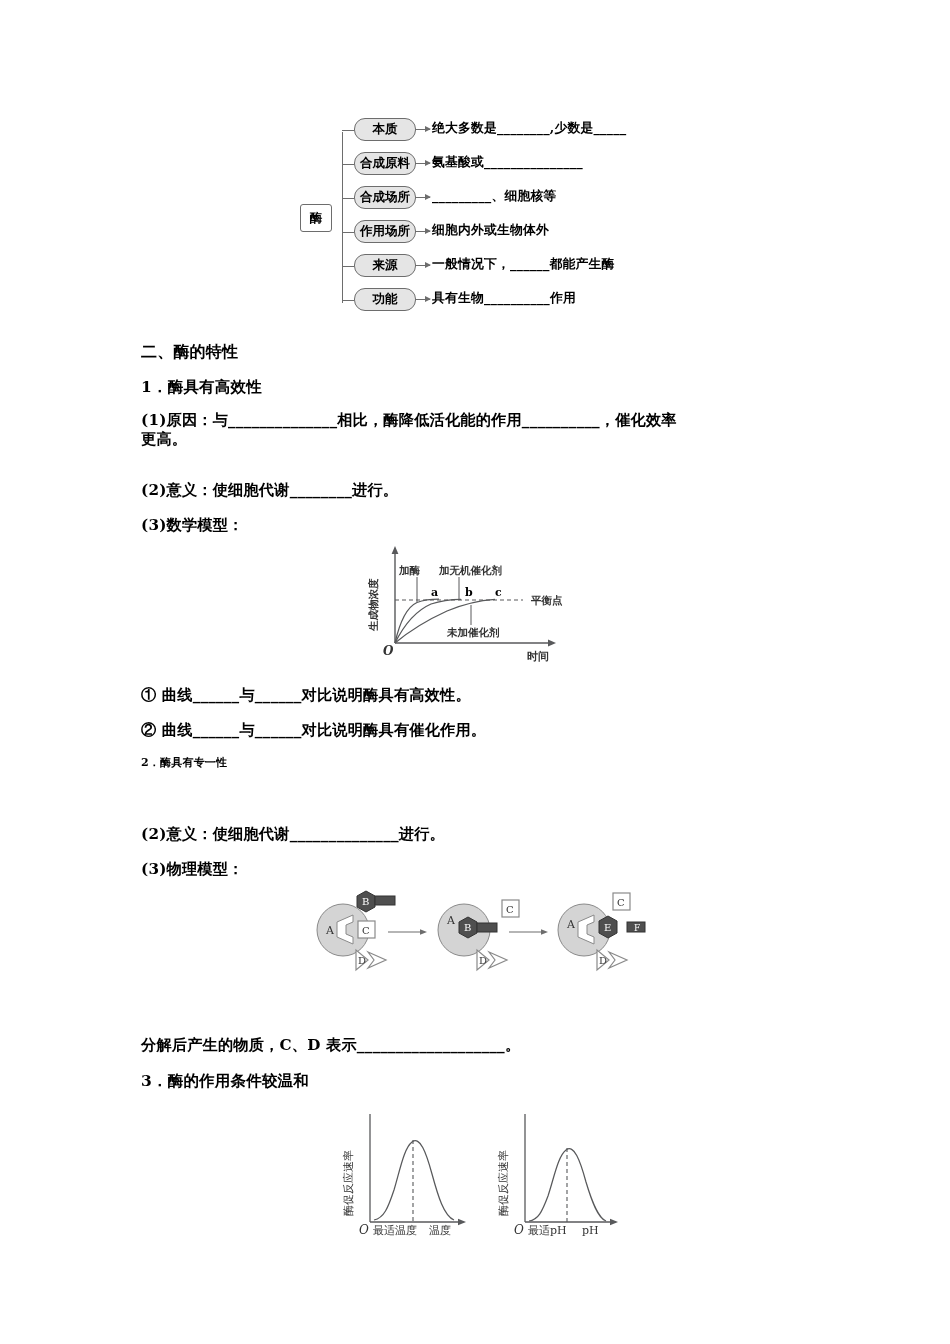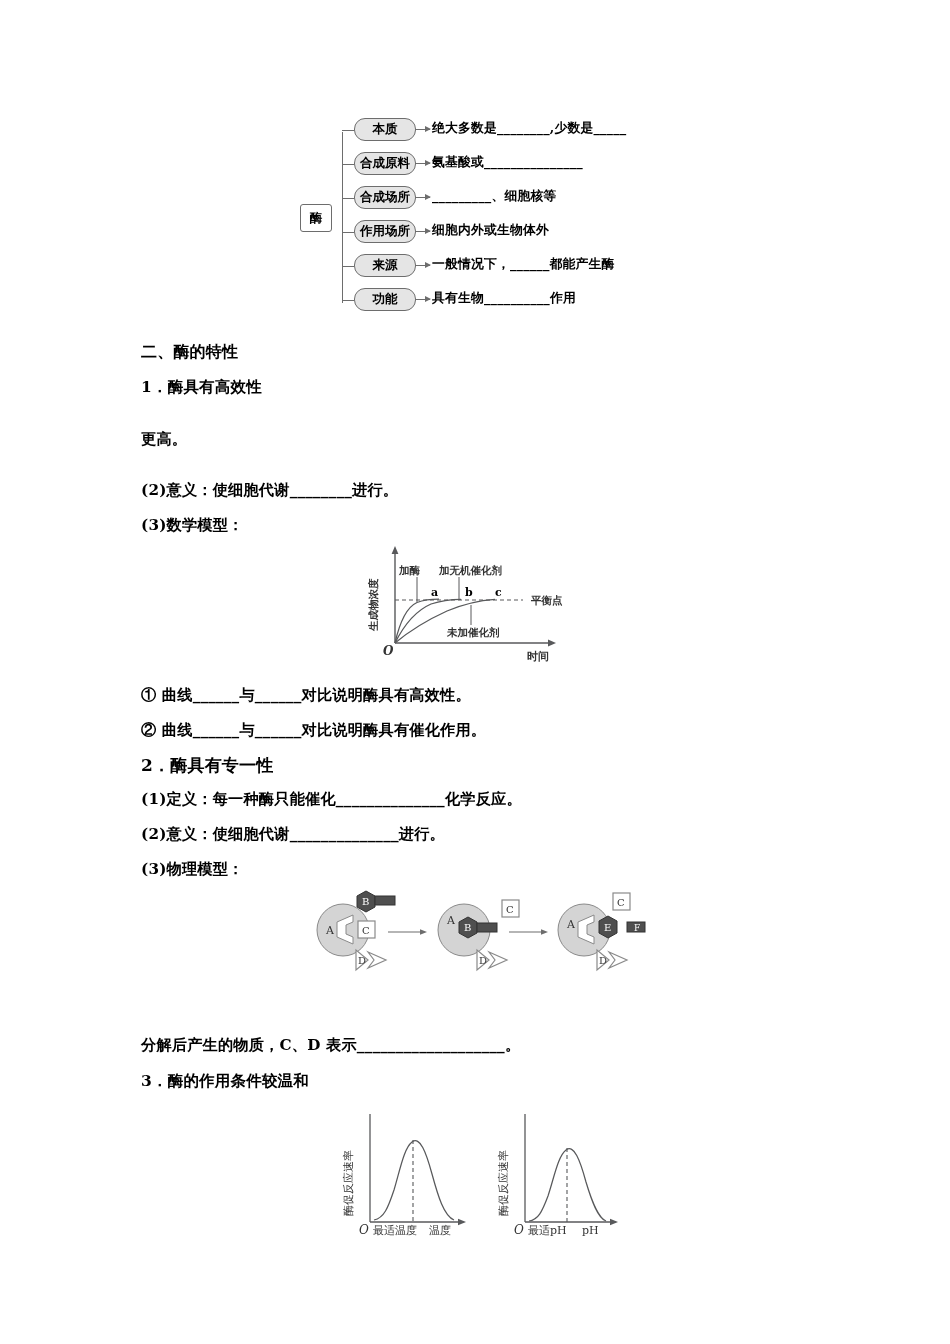--- a/index.html
+++ b/index.html
@@ -198,20 +198,21 @@
       <div class="tree-box" style="width:62px;">功能</div>
       <div class="tree-arrow" style="left:74px;"></div>
       <div class="tree-text" style="left:90px;">具有生物__________作用</div>
     </div>
   </div>
 
   <div class="txt heading" style="left:141px; top:344px; font-size:16px;">二、酶的特性</div>
 
   <div class="txt heading" style="left:141px; top:379px; font-size:15.5px;">1．酶具有高效性</div>
 
+  <div class="txt" style="left:141px; top:413px;">(1)原因：与______________相比，酶降低活化能的作用__________，催化效率</div>
 
   <div class="txt" style="left:141px; top:432px;">更高。</div>
 
   <div class="txt" style="left:141px; top:483px;">(2)意义：使细胞代谢________进行。</div>
 
   <div class="txt" style="left:141px; top:518px;">(3)数学模型：</div>
 
   <div class="chart1">
     <svg class="chart-svg" width="230" height="120" viewBox="0 0 230 120">
 
@@ -246,23 +247,22 @@
 
       <text x="76" y="53" font-family="DejaVu Serif, Liberation Serif, serif" font-size="11" font-weight="700" fill="#000">a</text>
       <text x="110" y="53" font-family="DejaVu Serif, Liberation Serif, serif" font-size="11" font-weight="700" fill="#000">b</text>
       <text x="140" y="53" font-family="DejaVu Serif, Liberation Serif, serif" font-size="11" font-weight="700" fill="#000">c</text>
     </svg>
   </div>
 
   <div class="txt" style="left:141px; top:688px;">① 曲线______与______对比说明酶具有高效性。</div>
   <div class="txt" style="left:141px; top:723px;">② 曲线______与______对比说明酶具有催化作用。</div>
 
-  <div class="txt heading" style="left:141px; top:757px; font-size:17px;">2．酶具有专一性</div>
-
-  <div class="txt" style="left:141px; top:792px;">(1)定义：每一种酶只能催化______________化学反应。</div>
+  <div class="txt heading" style="left:141px; top:757px; font-size:11px;">2．酶具有专一性</div>
+
   <div class="txt" style="left:141px; top:827px;">(2)意义：使细胞代谢______________进行。</div>
   <div class="txt" style="left:141px; top:862px;">(3)物理模型：</div>
 
   <div class="physmodel">
     <svg width="365" height="98" viewBox="0 0 365 98">
 
       <g>
 
         <path d="M47,16 A26,26 0 1 0 47,68 A26,26 0 0 0 47,16 Z" fill="#d4d4d4" stroke="#8a8a8a" stroke-width="1"></path>
         <path d="M57,27 L41,34 L41,49 L57,56 L57,49 L50,46 L50,37 L57,34 Z" fill="#ffffff" stroke="#8a8a8a" stroke-width="1"></path>

